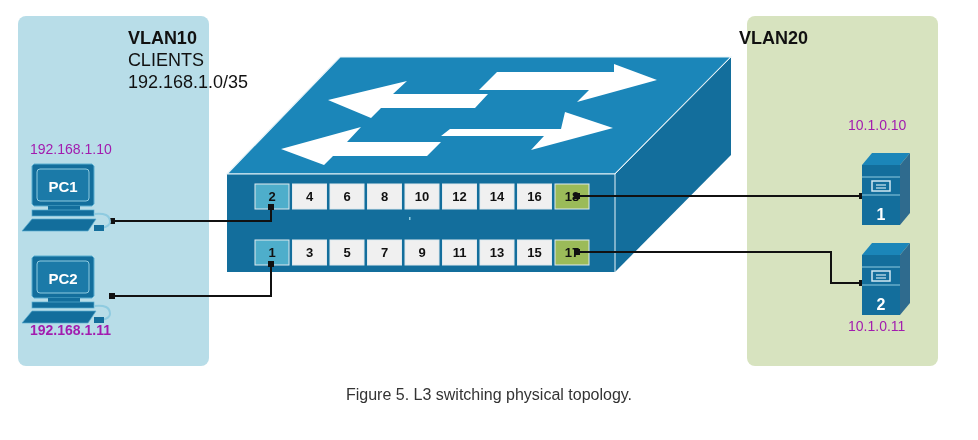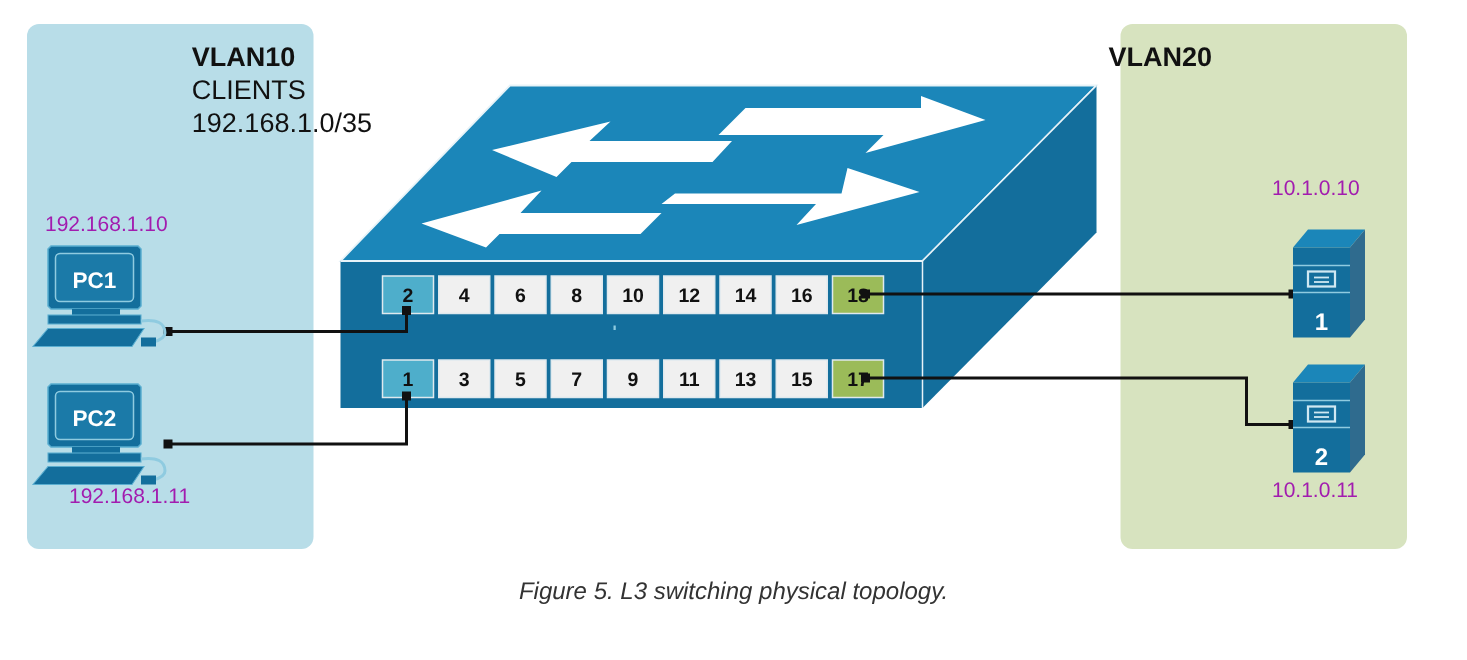--- a/index.html
+++ b/index.html
@@ -4,41 +4,41 @@
 <style>
   html, body { margin:0; padding:0; background:#ffffff; }
   body { width:978px; height:440px; position:relative; overflow:hidden; font-family:"Liberation Sans", sans-serif; }
   .zone { position:absolute; border-radius:8px; }
   #vlan10 { left:18px; top:16px; width:191px; height:350px; background:#b8dde8; }
   #vlan20 { left:747px; top:16px; width:191px; height:350px; background:#d7e3bf; }
   .zt { position:absolute; font-size:18px; line-height:22px; color:#111; }
   .zt b { font-weight:bold; }
   .lbl { position:absolute; font-size:14px; color:#a21caf; }
   svg#diagram { position:absolute; left:0; top:0; }
-  .caption { position:absolute; left:0; width:978px; top:386px; text-align:center; font-style:italic; font-size:16px; color:#333; }
+  .caption { position:absolute; left:0; width:978px; top:386px; text-align:center; font-size:16px; color:#333; }
   .port-text { font-family:"Liberation Sans", sans-serif; font-weight:bold; font-size:13px; fill:#111; }
   .dev-text { font-family:"Liberation Sans", sans-serif; font-weight:bold; fill:#fff; }
 </style>
 </head>
 <body>
 
 <div class="zone" id="vlan10"></div>
 <div class="zone" id="vlan20"></div>
 
 <div class="zt" style="right:730px; top:27px; text-align:left;">
   <div><b>VLAN10</b></div>
   <div>CLIENTS</div>
   <div>192.168.1.0/35</div>
 </div>
 <div class="zt" style="left:739px; top:27px;">
   <div><b>VLAN20</b></div>
 </div>
 
 <div class="lbl" style="left:30px; top:141px;">192.168.1.10</div>
-<div class="lbl" style="left:46px; top:322px;">192.168.1.11</div>
+<div class="lbl" style="left:30px; top:322px;font-weight:bold;">192.168.1.11</div>
 <div class="lbl" style="left:848px; top:117px;">10.1.0.10</div>
 <div class="lbl" style="left:848px; top:318px;text-align:right;">10.1.0.11</div>
 
 <svg id="diagram" width="978" height="440" viewBox="0 0 978 440">
   <defs>
     <g id="pcicon">
       <path d="M8,2 L66,2 L68,4 L68,42 L66,44 L8,44 L6,42 L6,4 Z" fill="#136e9c" stroke="#5aaed0" stroke-width="1"></path>
       <rect x="11" y="7" width="52" height="32" rx="3" fill="#1b7aa8" stroke="#8fcbe0" stroke-width="1"></rect>
       <rect x="22" y="44" width="32" height="4" fill="#136e9c"></rect>
       <rect x="6" y="48" width="62" height="6" fill="#136e9c" stroke="#5aaed0" stroke-width="0.7"></rect>

